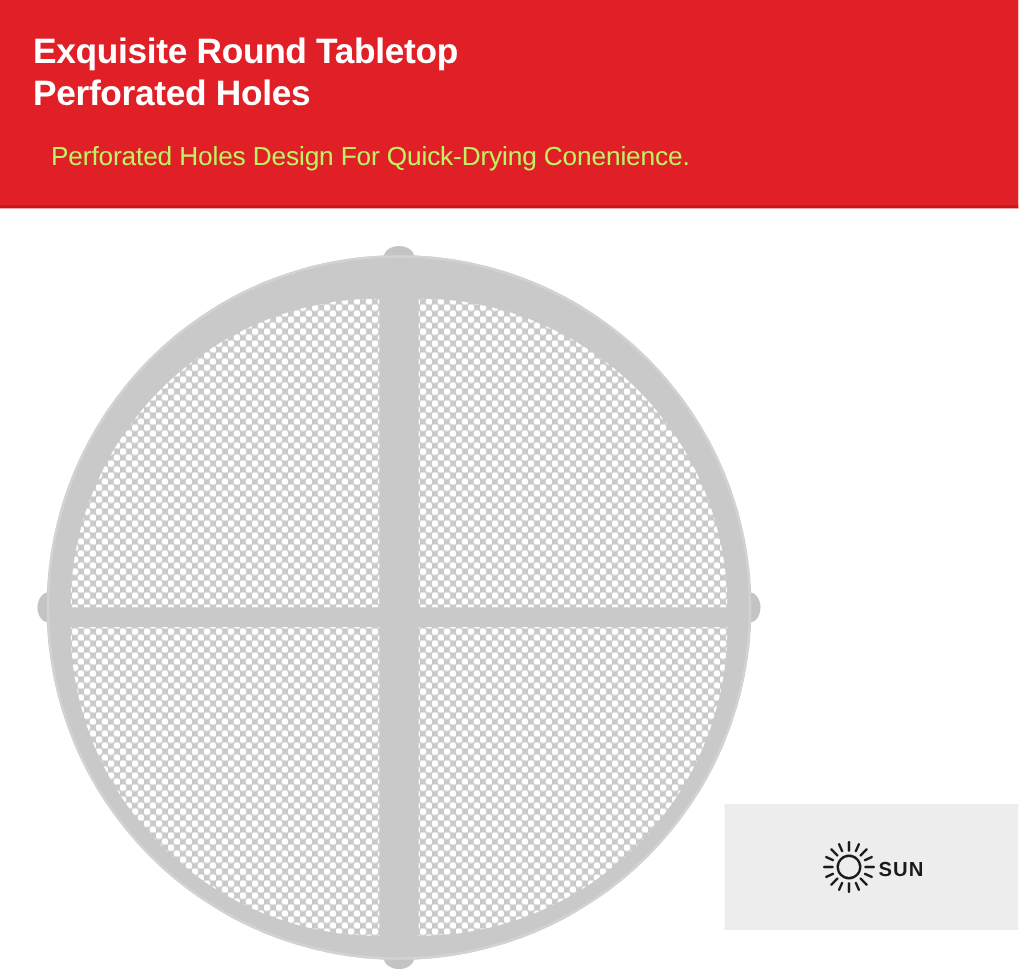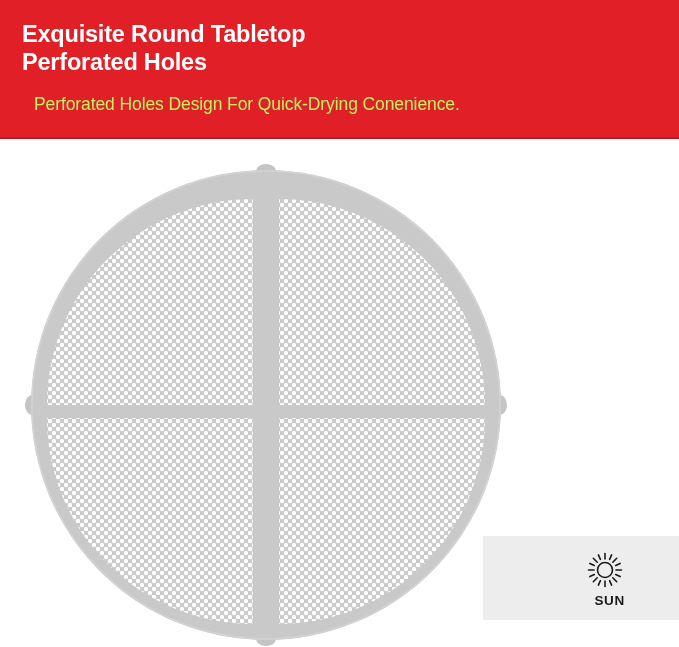--- a/index.html
+++ b/index.html
@@ -79,22 +79,22 @@
     width: 196px;
     height: 84px;
     background: #ededed;
     display: flex;
     align-items: center;
     justify-content: center;
   }
   .weather-item {
     width: 88px;
     display: flex;
-    flex-direction: column;
-    align-items: flex-end;
+    flex-direction: row;
+    align-items: center;
     justify-content: center;
   }
   .weather-icon {
     height: 42px;
     display: flex;
     align-items: center;
     justify-content: center;
   }
   .weather-label {
     margin-top: 2px;

